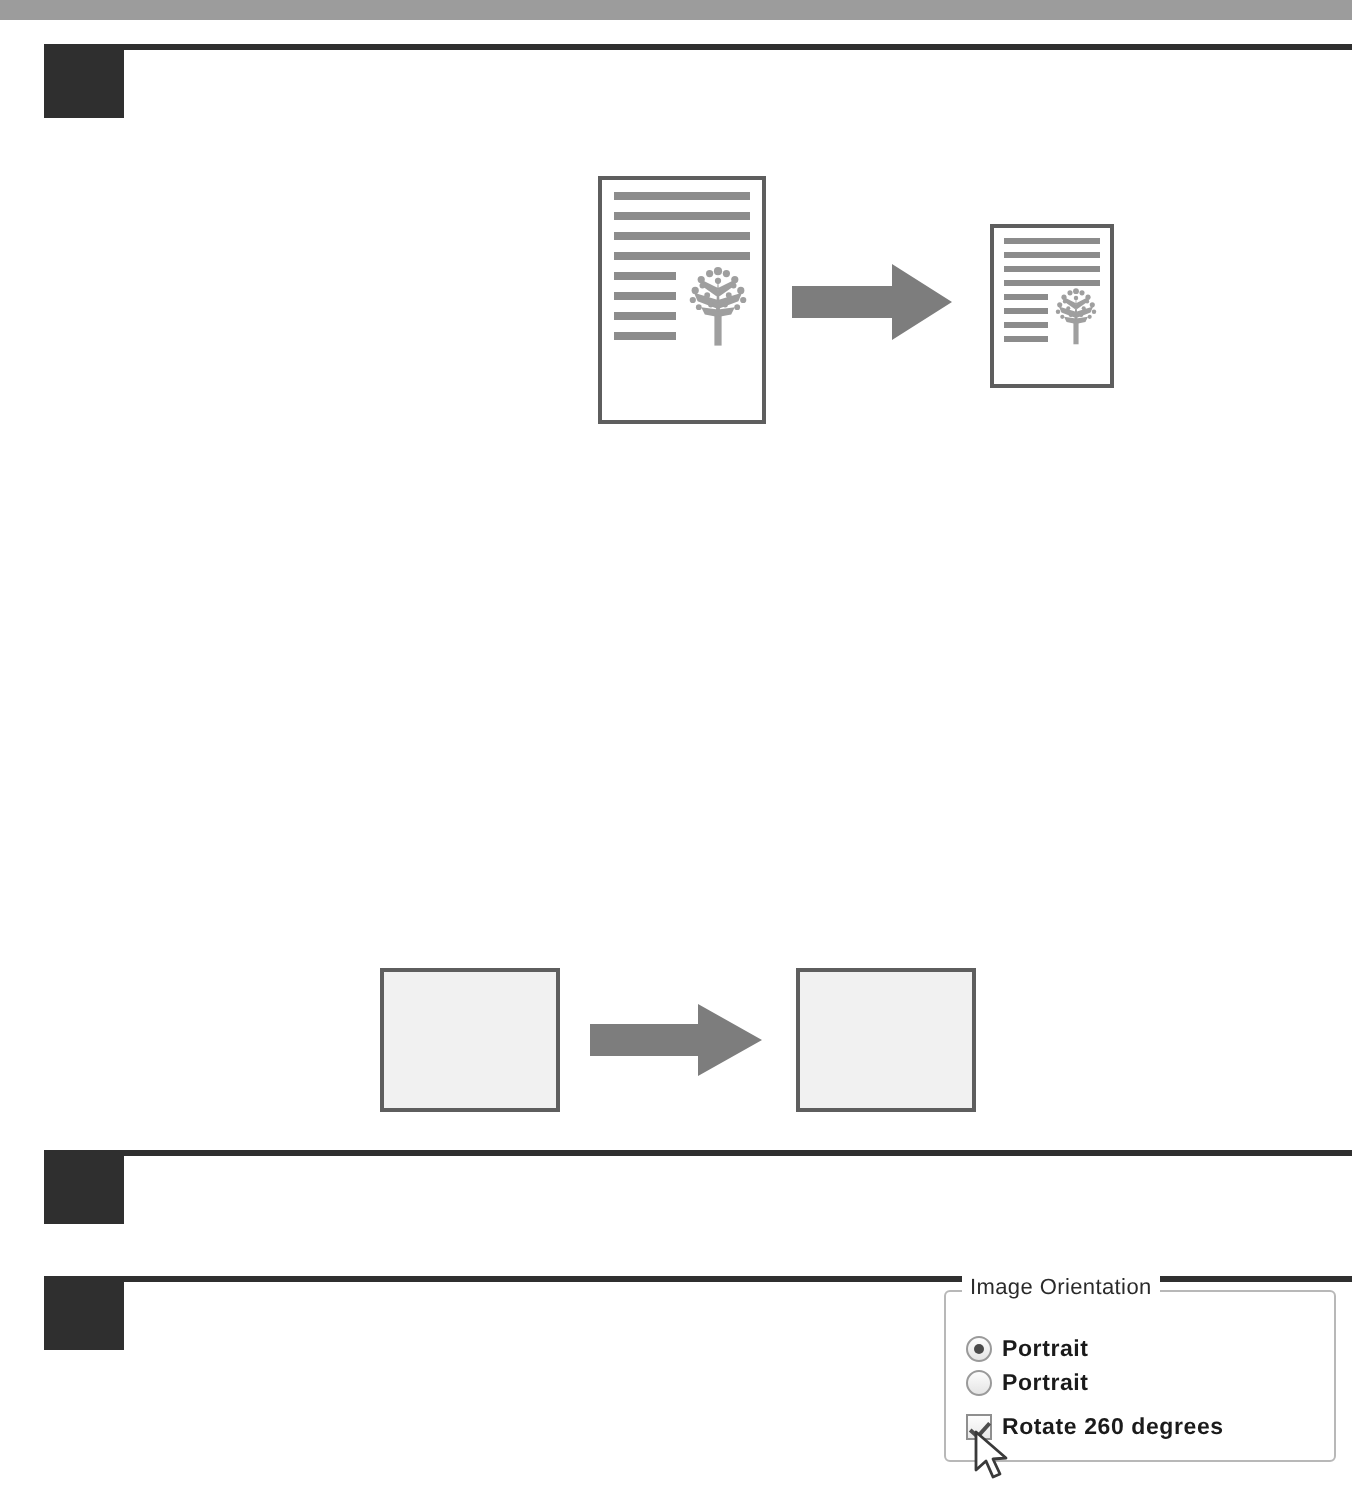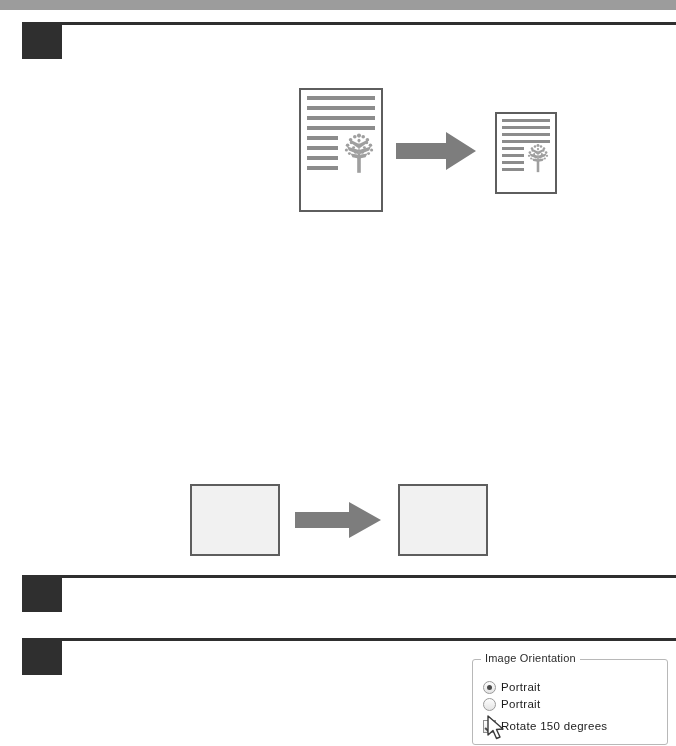--- a/index.html
+++ b/index.html
@@ -149,39 +149,39 @@
   .dialog {
     position: absolute;
     left: 472px;
     top: 645px;
     width: 196px;
     height: 86px;
     background: #ffffff;
     border: 1px solid #b8b8b8;
     border-radius: 3px;
     box-sizing: border-box;
-    margin-top: 14px;
   }
   .dialog-legend {
     position: absolute;
     left: 8px;
     top: -8px;
     padding: 0 4px;
     background: #ffffff;
     font-size: 11px;
     color: #2a2a2a;
     letter-spacing: .2px;
     white-space: nowrap;
   }
   .opt-row {
     position: absolute;
     left: 10px;
     display: flex;
-    align-items: center;
+    align-items: flex-end;
     height: 16px;
+    font-weight: bold;
   }
   #opt-portrait  { top: 19px; }
   #opt-landscape { top: 36px; }
   #opt-rotate    { top: 58px; }
 
   .opt-label {
     font-size: 11.5px;
     color: #1b1b1b;
     margin-left: 5px;
     letter-spacing: .3px;
@@ -383,21 +383,21 @@
     <span class="opt-label">Portrait</span>
   </div>
 
   <div class="opt-row" id="opt-landscape">
     <span class="radio"></span>
     <span class="opt-label">Portrait</span>
   </div>
 
   <div class="opt-row" id="opt-rotate">
     <span class="checkbox checked"></span>
-    <span class="opt-label">Rotate 150 degrees</span>
+    <span class="opt-label">Rotate 260 degrees</span>
   </div>
 </div>
 
 <div class="cursor">
   <svg viewBox="0 0 20 28" width="20" height="28">
     <polygon points="1,1 1,20 6,15.5 9.5,23.5 13,22 9.5,14.5 16,14" fill="#ffffff" stroke="#3a3a3a" stroke-width="1.4" stroke-linejoin="round"></polygon>
   </svg>
 </div>
 
 </body></html>

